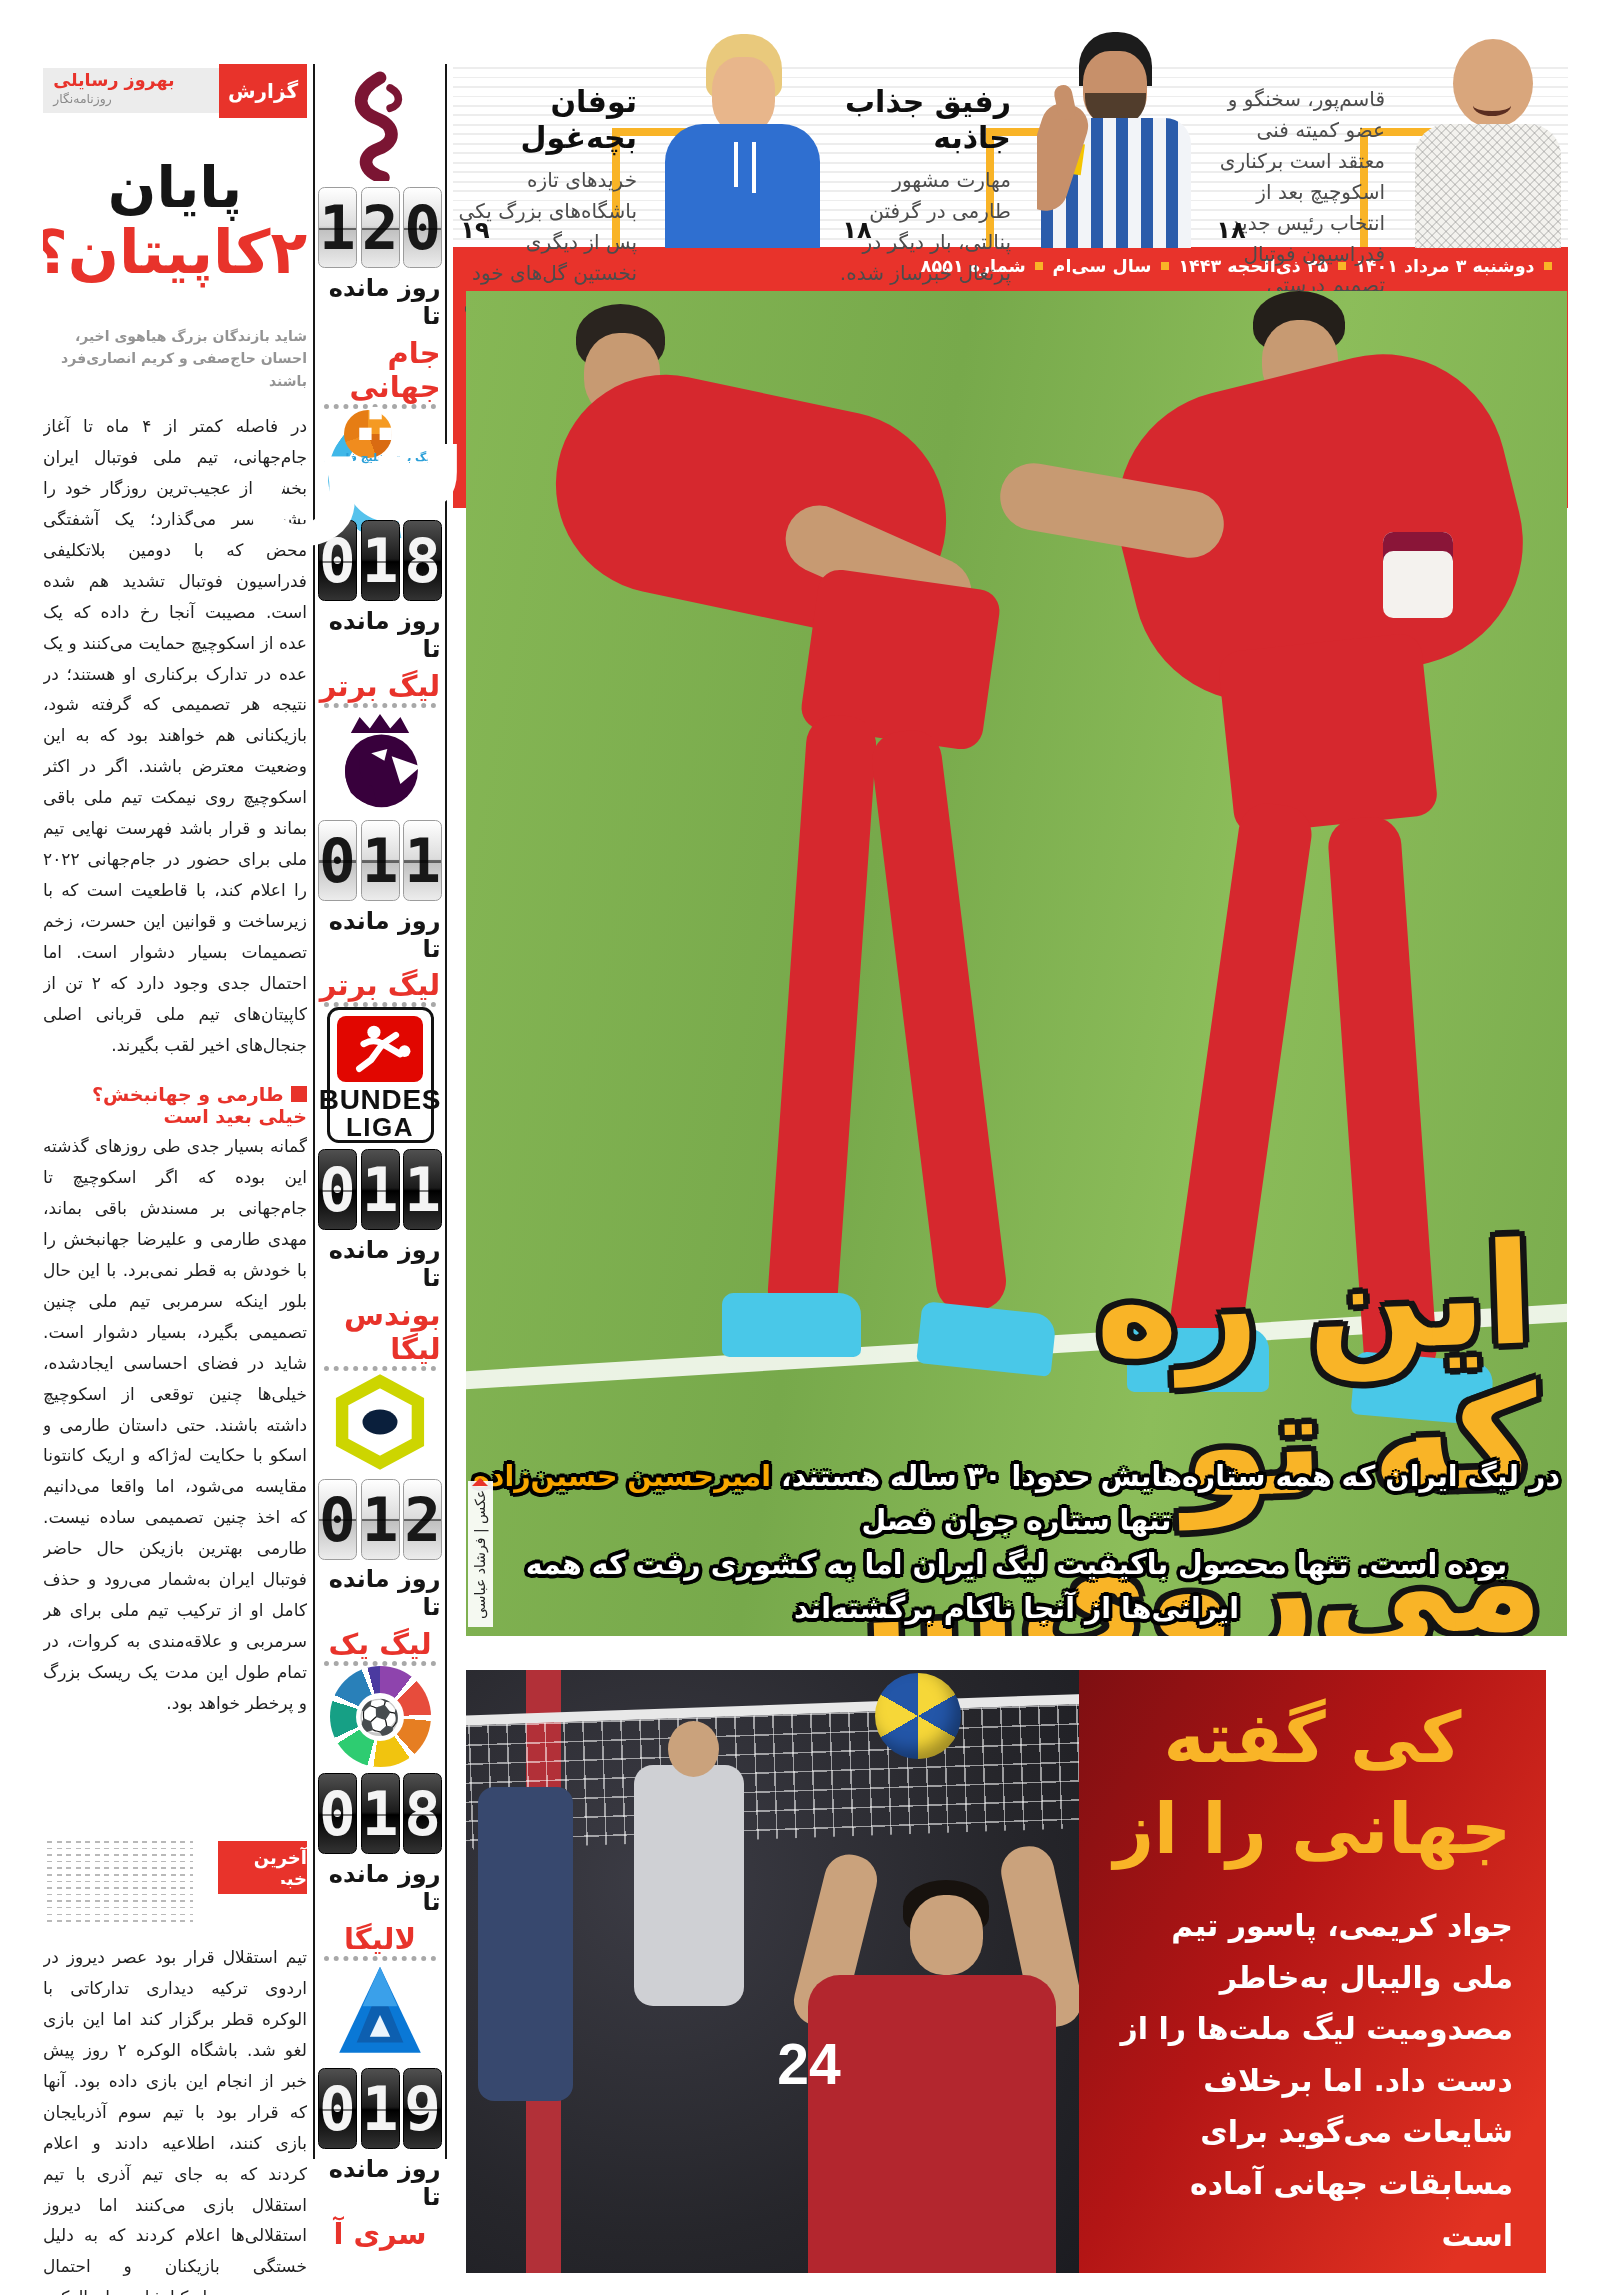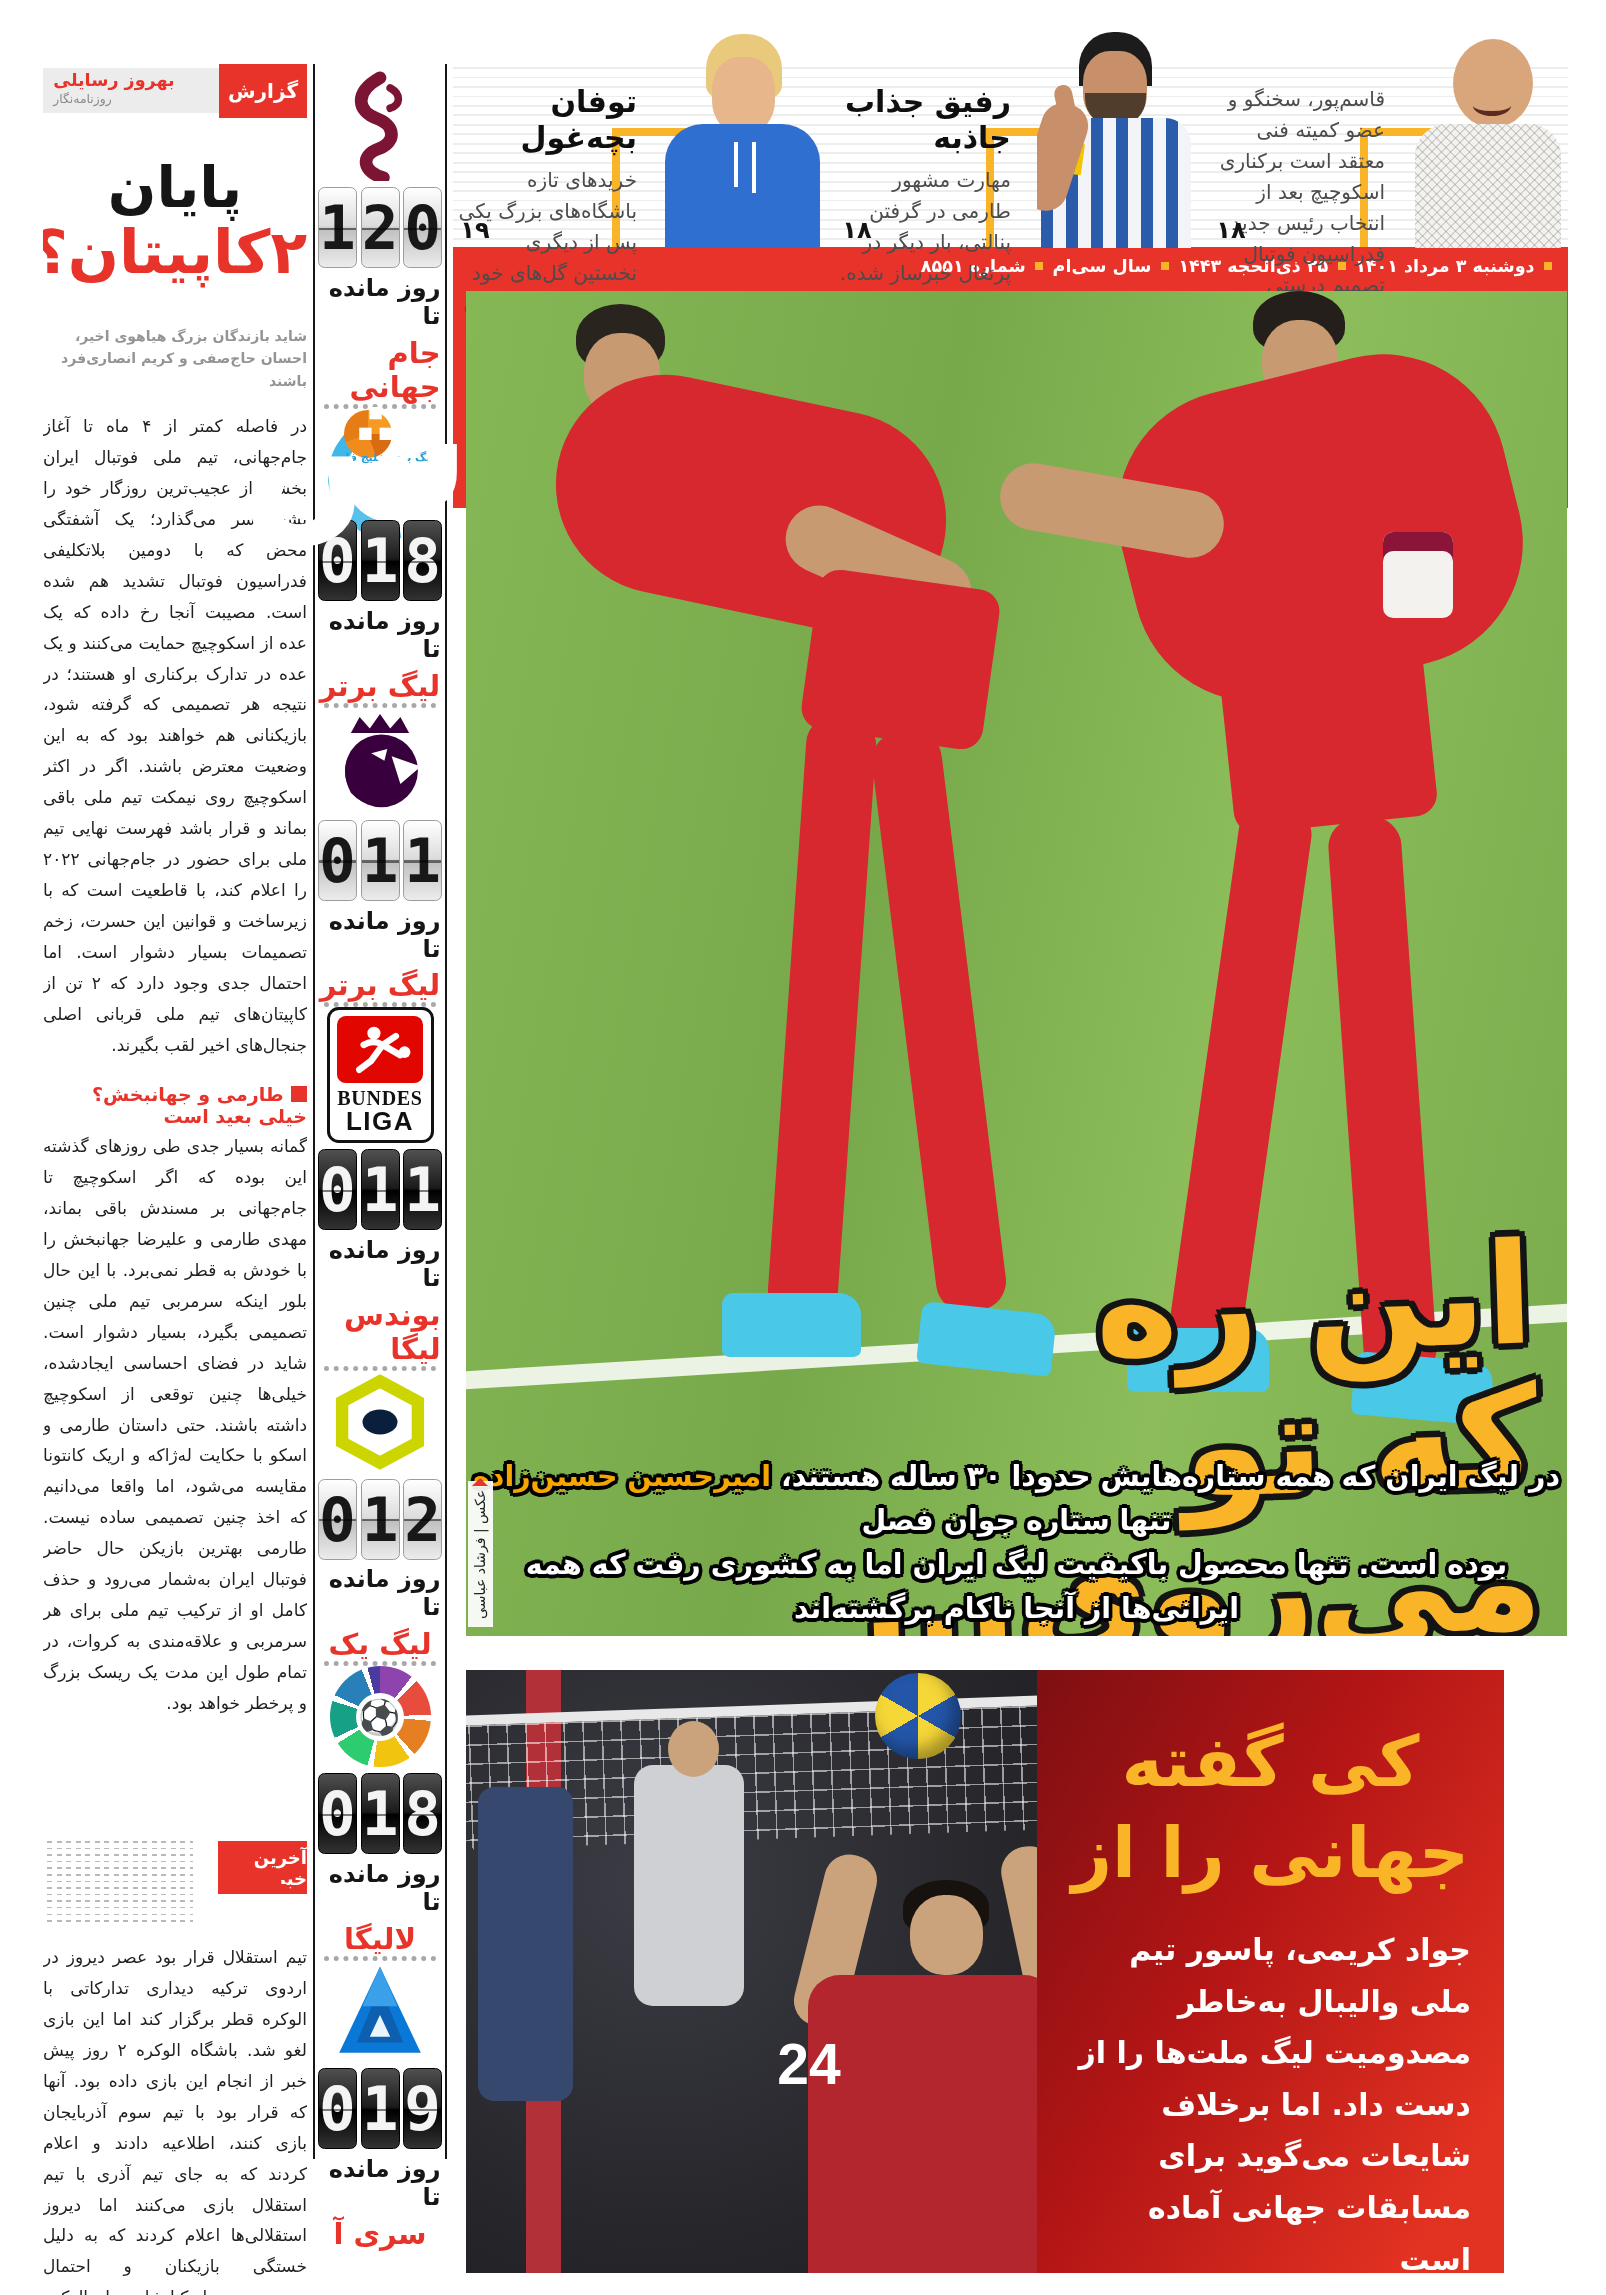--- a/index.html
+++ b/index.html
@@ -40,21 +40,21 @@
   .flip .d::after{content:"";position:absolute;left:0;right:0;top:50%;height:2.2px;background:rgba(0,0,0,.5);}
   .flip.silver .d{background:linear-gradient(#ffffff,#dcdcdc 48%,#c0c0c0 52%,#ececec);color:#181818;border:0.7px solid #9c9c9c;}
   .flip.black .d{background:linear-gradient(#505050,#1b1b1b 48%,#000 52%,#333);color:#f4f4f4;border:0.7px solid #000;}
   .days-label{font-size:24px;font-weight:bold;color:#161616;}
   .league-label{font-size:29px;font-weight:bold;color:#e8332b;}
   .dots{width:92%;border-top:5.1px dotted #a8a8a8;height:0;}
   .logo-box{display:flex;align-items:center;justify-content:center;}
   .bl-frame{width:107px;height:136px;border:3.7px solid #111;border-radius:11.7px;background:#fff;
             display:flex;flex-direction:column;align-items:center;box-sizing:border-box;padding-top:5.8px;}
   .bl-red{width:86px;height:67px;background:#e10600;border-radius:8.8px;display:flex;align-items:center;justify-content:center;}
-  .bl-t1{font-size:20px;font-weight:bold;color:#111;letter-spacing:0.7px;line-height:1;margin-top:4.4px;font-family:Liberation Serif, serif;}
+  .bl-t1{font-size:28px;font-weight:bold;color:#111;letter-spacing:0.7px;line-height:1;margin-top:4.4px;font-family:Liberation Sans, sans-serif;}
   .bl-t2{font-size:26px;font-weight:bold;color:#111;letter-spacing:1.5px;line-height:1;font-family:"Liberation Sans",sans-serif;}
   .pgpl{position:relative;width:110px;height:106px;}
   .pgpl .swoosh{position:absolute;left:2.9px;top:5.8px;width:91px;height:91px;border-radius:50%;
                 border:17.5px solid transparent;border-left-color:#3fb7e8;border-bottom-color:#56c2ec;transform:rotate(35deg);}
   .pgpl .ball{position:absolute;left:19px;top:1.5px;width:48px;height:48px;border-radius:50%;
               background:conic-gradient(#f59a22 0 90deg,#d96b12 90deg 160deg,#f08c1e 160deg 250deg,#e67d14 250deg 360deg);}
   .pgpl .ptxt{position:absolute;right:0;top:42px;font-size:11px;font-weight:bold;color:#2a9fd8;white-space:nowrap;}
   .laliga{position:relative;width:101px;height:101px;border-radius:50%;
           background:conic-gradient(#8e44ad 0 38deg,#fff 38deg 45deg,#e74c3c 45deg 88deg,#fff 88deg 95deg,#e67e22 95deg 138deg,#fff 138deg 145deg,#f1c40f 145deg 188deg,#fff 188deg 195deg,#2ecc71 195deg 238deg,#fff 238deg 245deg,#16a085 245deg 288deg,#fff 288deg 295deg,#2980b9 295deg 338deg,#fff 338deg 345deg,#4b3aa0 345deg 360deg);
           display:flex;align-items:center;justify-content:center;}
@@ -106,22 +106,22 @@
   .vb{position:absolute;left:467px;top:1670px;width:634px;height:603px;overflow:hidden;
       background:radial-gradient(circle at 30% 35%,#3c3c45,#26262b 60%,#1b1b20);}
   .vb .net{position:absolute;left:-14.6px;top:34px;width:694px;height:124px;transform:rotate(-2deg);
            background:repeating-linear-gradient(90deg,rgba(255,255,255,.55) 0 1.5px,rgba(0,0,0,0) 1.5px 19px),
                       repeating-linear-gradient(rgba(255,255,255,.55) 0 1.5px,rgba(0,0,0,0) 1.5px 19px);
            border-top:10.2px solid #e8e8e8;}
   .vbox-ball{position:absolute;left:409px;top:2.9px;width:86px;height:86px;border-radius:50%;
         background:conic-gradient(#f6d738 0 60deg,#2356a8 60deg 120deg,#f6d738 120deg 180deg,#2356a8 180deg 240deg,#f6d738 240deg 300deg,#2356a8 300deg 360deg);
         box-shadow:inset -7.3px -8.8px 16px rgba(0,0,0,.35);}
   .vb .num{position:absolute;left:0;right:0;top:88px;text-align:center;font-size:57px;font-weight:bold;color:#fff;font-family:"Liberation Sans",sans-serif;}
-  .redbox{position:absolute;left:1038px;top:1670px;width:467px;height:603px;direction:rtl;box-sizing:border-box;
-          background:linear-gradient(120deg,#7e0f12,#b31515 42%,#e23222 88%);padding:47px 33px 0 33px;}
+  .redbox{position:absolute;left:1080px;top:1670px;width:467px;height:603px;direction:rtl;box-sizing:border-box;
+          background:linear-gradient(120deg,#7e0f12,#b31515 42%,#e23222 88%);padding:23px 33px 0 33px;}
   .vhl{font-size:70px;font-weight:bold;color:#f9b427;text-align:center;line-height:1.3;}
   .vbody{margin-top:25px;font-size:30px;font-weight:bold;color:#ffffff;text-align:right;line-height:1.72;}
 </style>
 </head>
 <body>
 
 <div id="page">
 
   <div class="report">
     <div class="tagrow">

